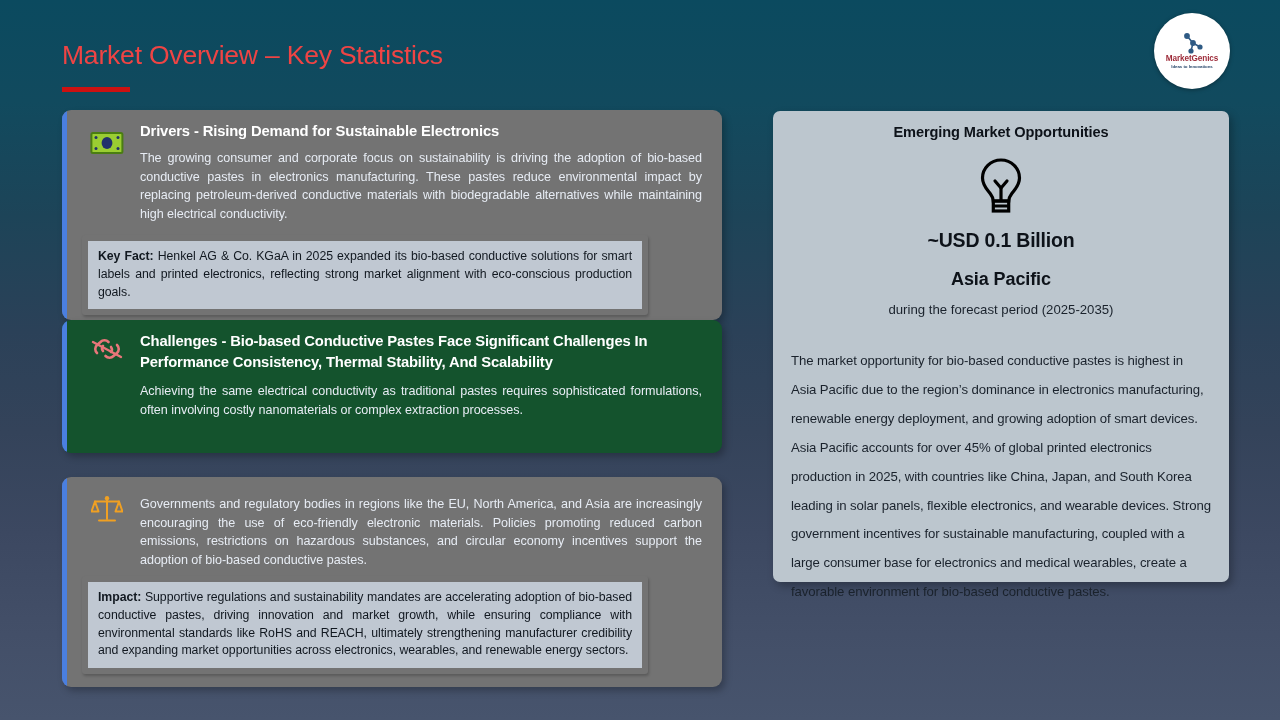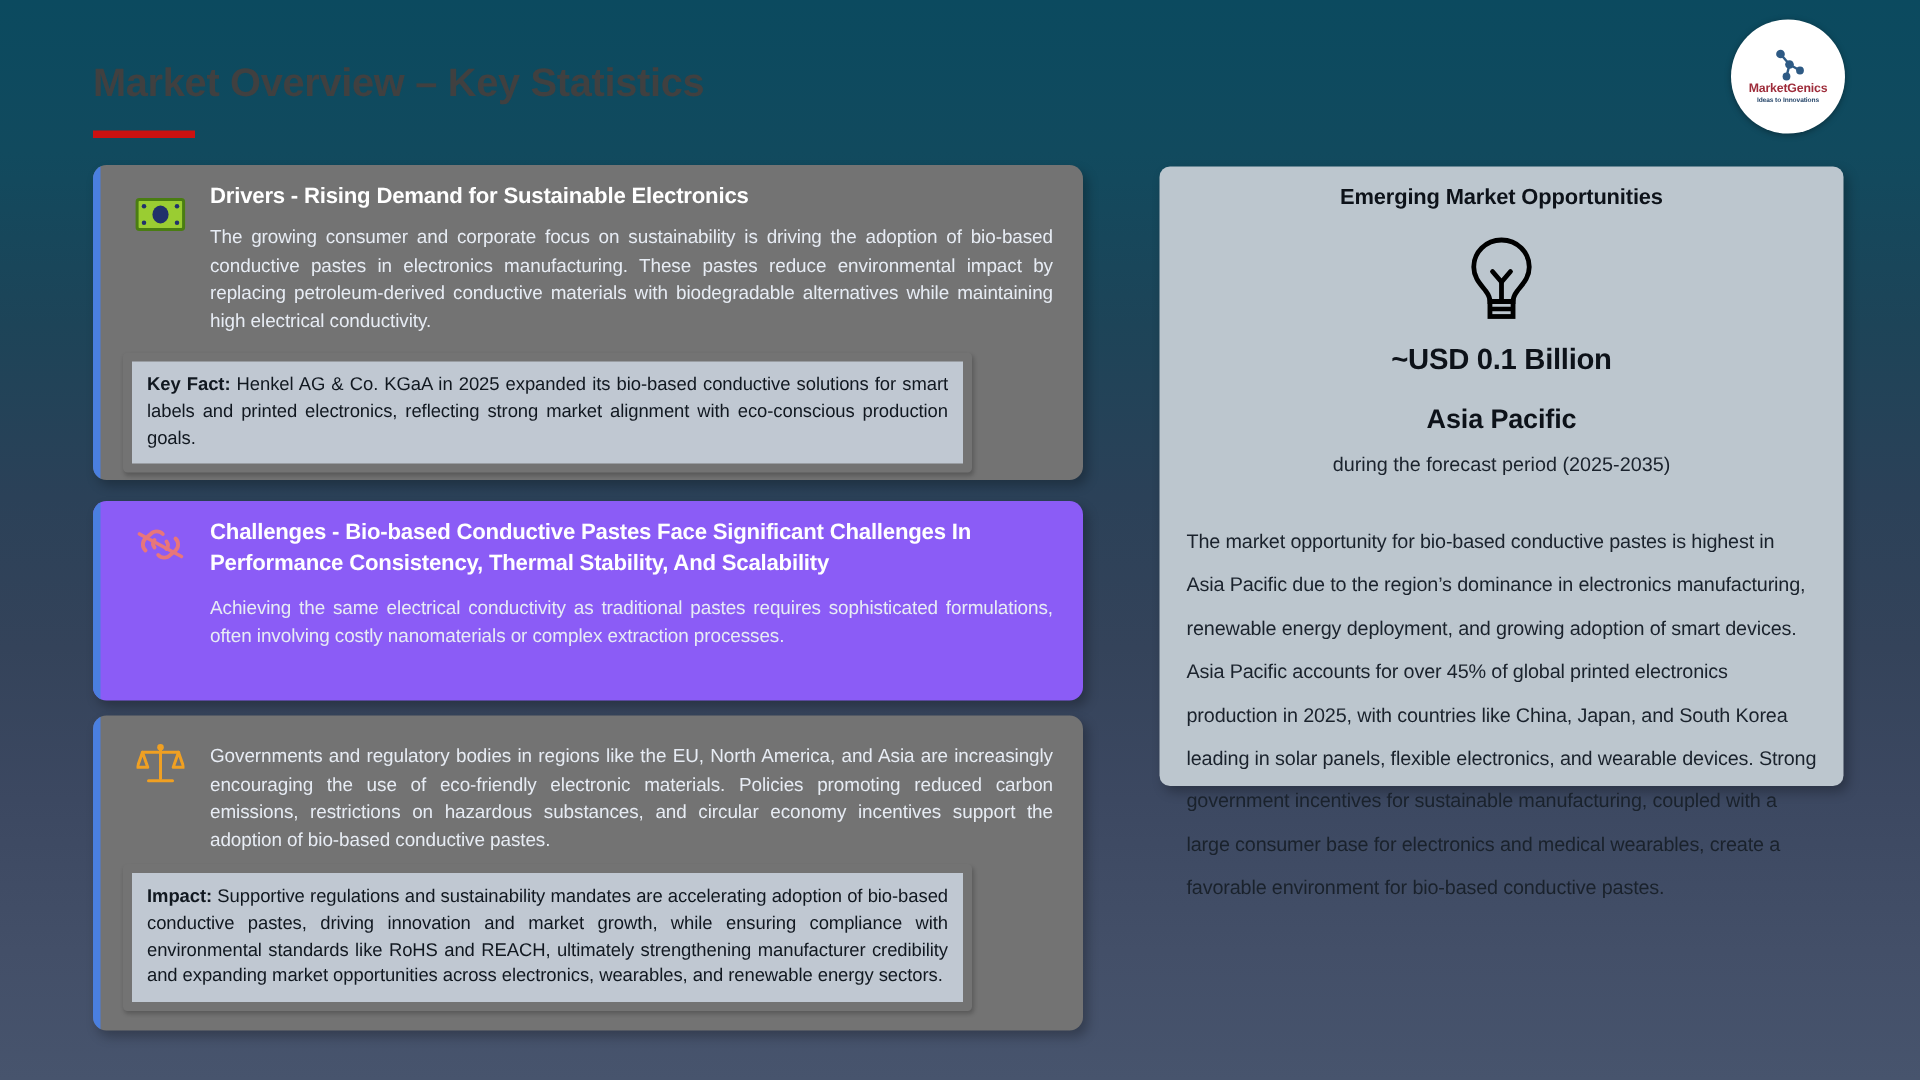--- a/index.html
+++ b/index.html
@@ -6,21 +6,21 @@
   html, body { width:1280px; height:720px; overflow:hidden; }
   body {
     font-family:"Liberation Sans", sans-serif;
     background:linear-gradient(180deg,#0b4a5f 0%,#114a5e 14%,#1d4458 30%,#2b4158 46%,#34435a 60%,#3c4861 74%,#434f68 88%,#47546d 100%);
     position:relative;
   }
 
   
   #slide-title {
     position:absolute; left:62px; top:40px;
-    font-size:26.5px; font-weight:bold; color:#404040;
+    font-size:26.5px; font-weight:normal; color:#ef4444;
     letter-spacing:-0.2px; white-space:nowrap;
   }
   #title-rule {
     position:absolute; left:62px; top:87px;
     width:68px; height:5px; background:#cc1111;
   }
 
   
   #logo {
     position:absolute; right:50px; top:13px;
@@ -39,21 +39,21 @@
     position:absolute; left:62px; width:660px;
     background:#737373; border-radius:9px;
     box-shadow:3px 4px 7px rgba(0,0,0,.25);
     overflow:hidden;
   }
   .card::before {
     content:""; position:absolute; left:0; top:0; bottom:0;
     width:5px; background:#4a7fe0; border-radius:9px 0 0 9px;
   }
   #card-drivers    { top:110px; height:210px; }
-  #card-challenges { top:334px; height:133px; background:#8b5cf6; }
+  #card-challenges { top:320px; height:133px; background:#14532d; }
   #card-regulatory { top:477px; height:210px; }
 
   .card-icon {
     position:absolute; left:26px; width:38px; height:38px;
     display:flex; align-items:center; justify-content:center;
   }
   #icon-drivers    { top:14px; }
   #icon-challenges { top:10px; }
   #icon-regulatory { top:14px; }
 
@@ -75,21 +75,21 @@
     font-size:12.3px; color:#111820;
     line-height:1.45; text-align:justify; letter-spacing:-0.05px;
     box-shadow:1px 2px 3px rgba(0,0,0,.22);
   }
   .callout b { font-weight:bold; }
   #card-regulatory .callout { margin-top:7px; }
 
   
   #opportunity-panel {
     position:absolute; left:773px; top:111px;
-    width:456px; height:413px;
+    width:456px; height:471px;
     background:#bcc6ce; border-radius:7px;
     box-shadow:3px 4px 8px rgba(0,0,0,.28);
     padding:13px 18px 0 18px;
     text-align:center;
   }
   #panel-title { font-size:14.6px; font-weight:bold; color:#0d1219; letter-spacing:-0.1px; }
   #bulb-wrap { margin-top:17px; display:flex; justify-content:center; }
   #panel-value { margin-top:14px; font-size:19.5px; font-weight:bold; color:#0d1219; letter-spacing:-0.2px; }
   #panel-sub1 { margin-top:17px; font-size:13.2px; color:#1a222c; }
   #panel-region { margin-top:17px; font-size:18px; font-weight:bold; color:#0d1219; letter-spacing:-0.1px; }

